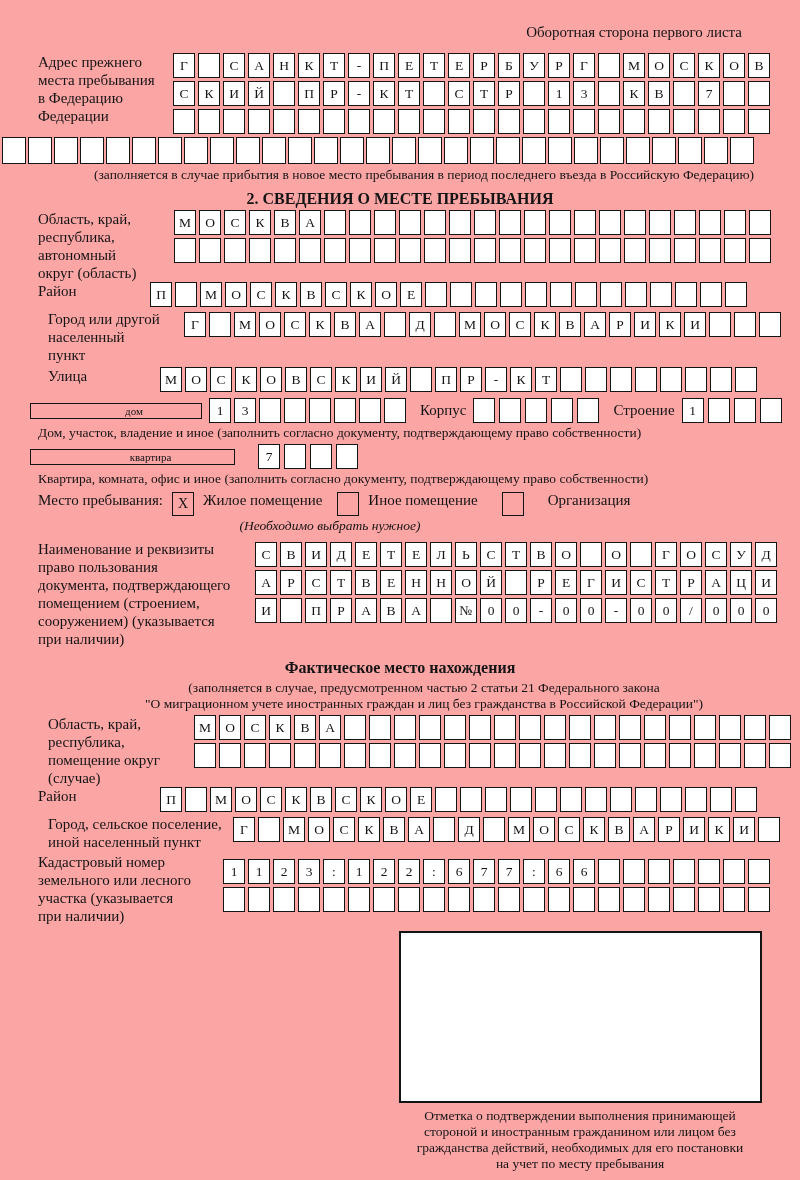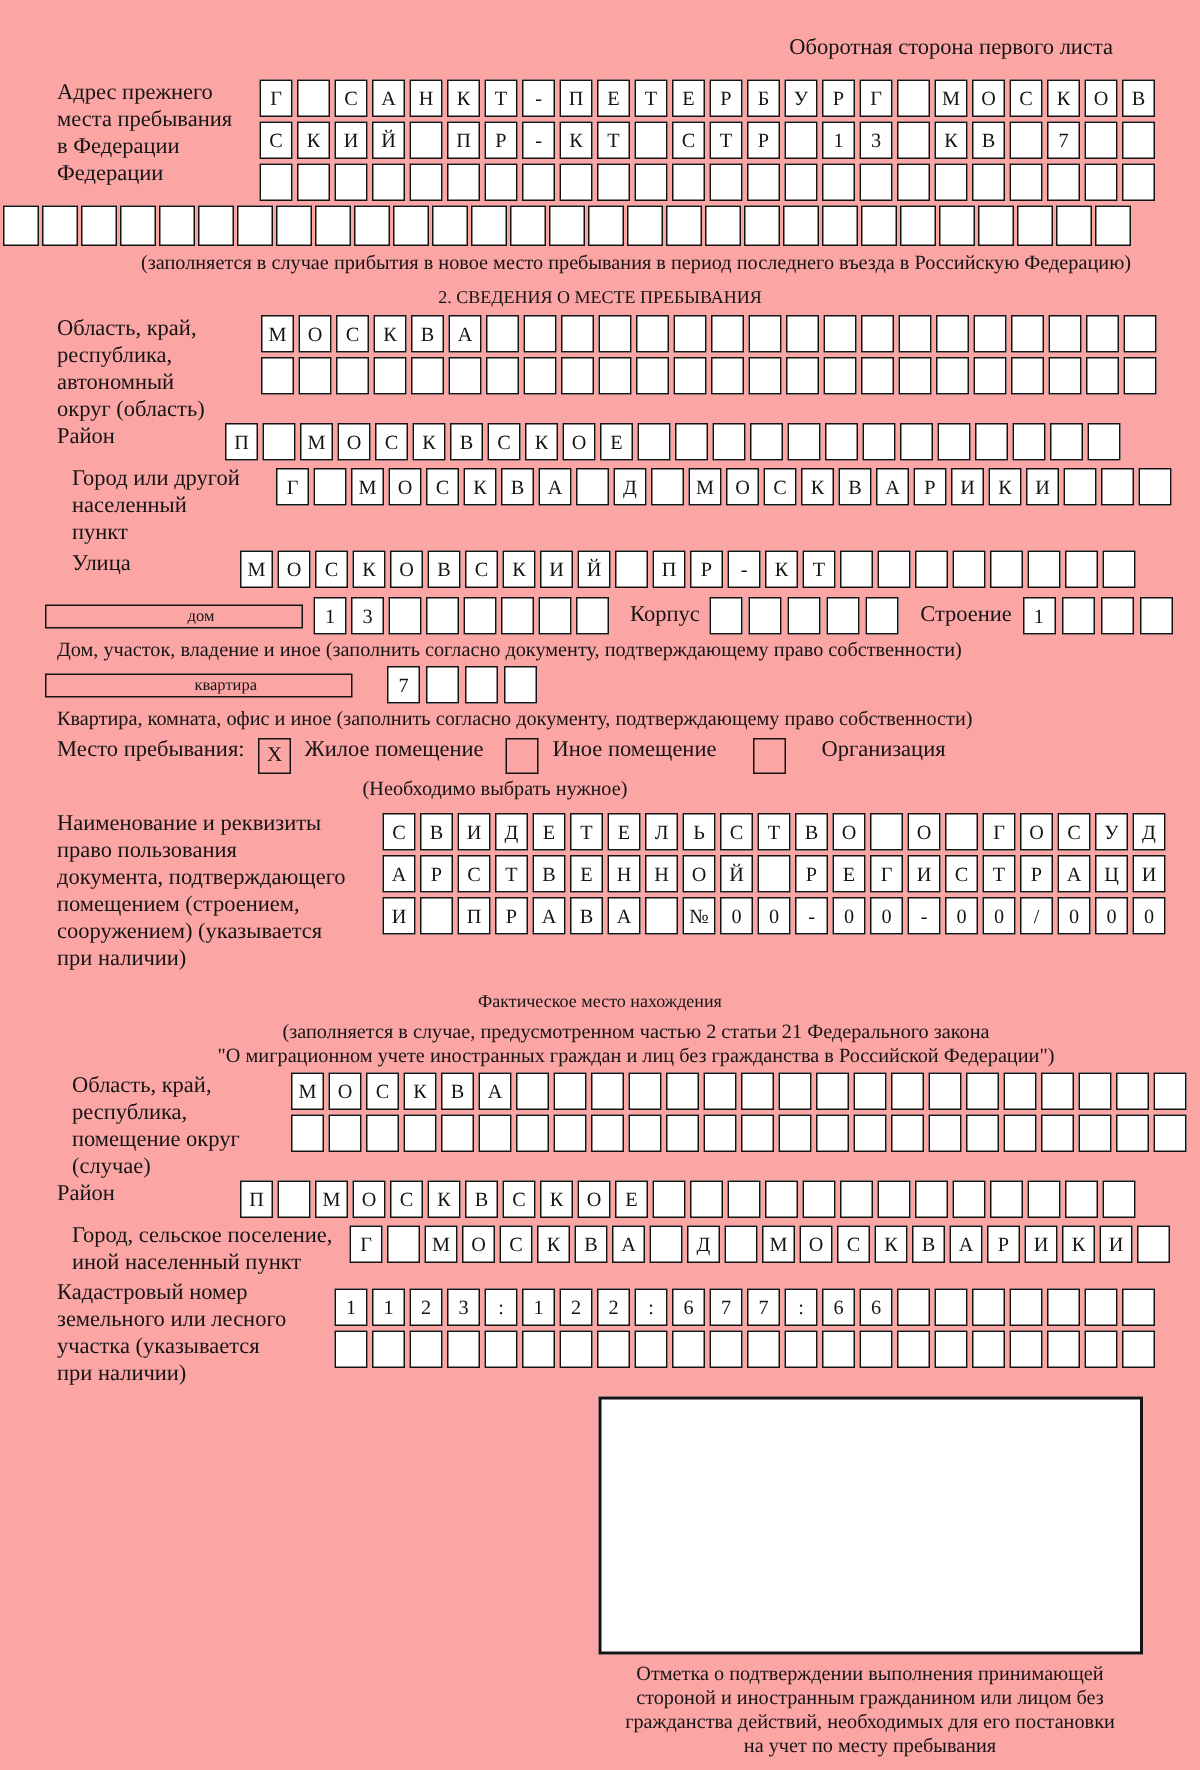--- a/index.html
+++ b/index.html
@@ -11,21 +11,21 @@
     background: #fca5a5;
     overflow: hidden;
     margin: 0 auto;
   }
   .header-note {
     padding-top: 24px; padding-right: 58px;
     text-align: right; font-size: 15px;
   }
   .center { text-align: center; }
   .note { font-size: 13.5px; line-height: 16px; }
-  .title { font-size: 12px; font-weight: normal; line-height: 19px; }
+  .title { font-size: 16px; font-weight: bold; line-height: 19px; }
 
   .field { display: flex; margin-left: 38px; align-items: flex-start; }
   .labelcol { font-size: 15px; line-height: 18px; flex: none; }
   .w135 { width: 135px; }
   .w112 { width: 112px; }
   .w122 { width: 122px; }
   .w185 { width: 185px; }
   .w217 { width: 217px; }
   .rows  { display: flex; flex-direction: column; gap: 3px; }
 
@@ -56,21 +56,21 @@
   .caption { font-size: 13.5px; line-height: 16px; margin-left: 38px; margin-top: 2px; }
 
   .stayrow { display: flex; align-items: flex-start; margin-left: 38px; margin-top: 5px; font-size: 15px; }
   .checkcell {
     width: 22px; height: 24px; flex: none;
     border: 1.6px solid #141414;
     display: inline-flex; align-items: center; justify-content: center;
     font-size: 14px;
   }  .g9 { margin-left: 9px; }
   .g15 { margin-left: 15px; } .g24 { margin-left: 24px; }
-  .staynote { width: 660px; text-align: center; margin-top: 2px; }
+  .staynote { width: 660px; text-align: center; margin-top: 2px; font-style: italic; }
 
   .stamp-box {
     width: 363px; height: 172px;
     border: 2px solid #141414;
     margin-left: 399px; margin-top: 6px;
     background: #fff;
   }
   .stamp-caption {
     width: 460px; margin-left: 350px; margin-top: 5px;
     text-align: center; font-size: 13.5px; line-height: 16px;
@@ -83,21 +83,21 @@
 <body>
 
 <div class="page">
 
   <div class="header-note">Оборотная сторона первого листа</div>
 
   <div class="field" style="margin-top:12px;">
     <div class="labelcol w135">
         <div>Адрес прежнего</div>
         <div>места пребывания</div>
-        <div>в Федерации</div>
+        <div>в Федерацию</div>
         <div>Федерации</div>
       </div>
     <div class="rows">
       <div class="boxrow">
           <span class="cell">Г</span>
           <span class="cell"></span>
           <span class="cell">С</span>
           <span class="cell">А</span>
           <span class="cell">Н</span>
           <span class="cell">К</span>

